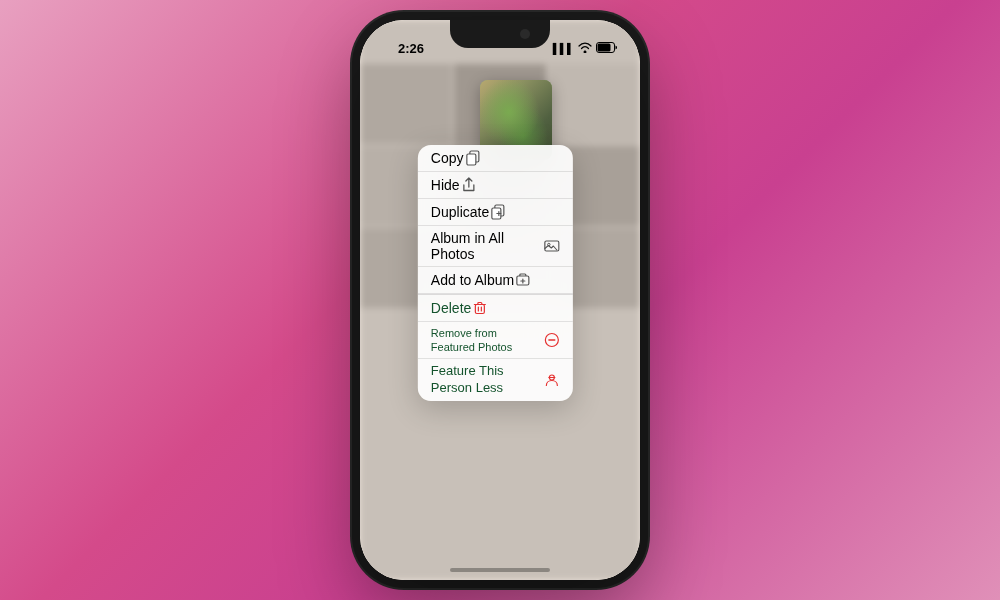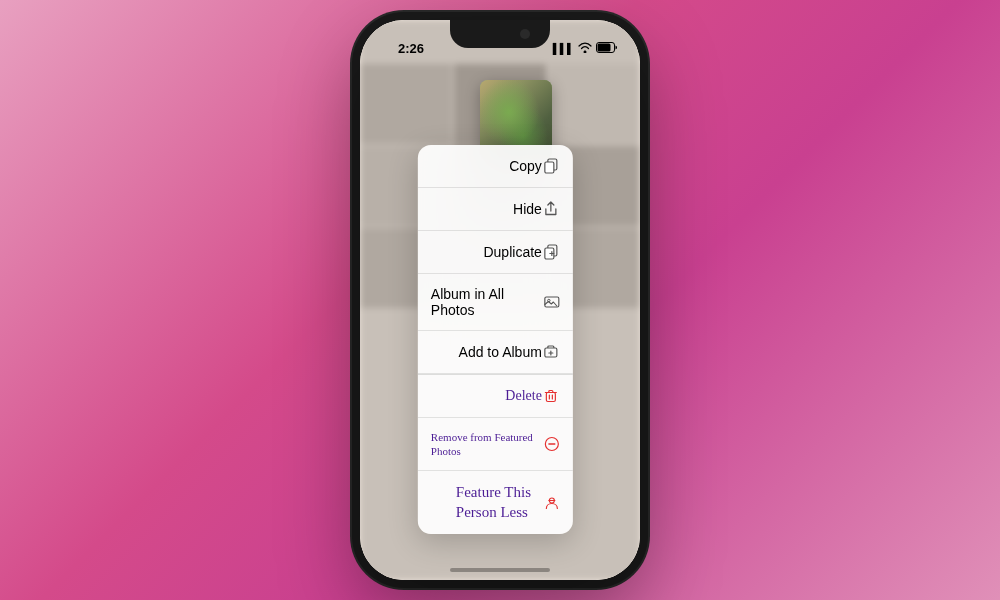--- a/index.html
+++ b/index.html
@@ -149,39 +149,38 @@
       border-radius: 13px;
       box-shadow: 0 8px 30px rgba(0,0,0,0.2);
       backdrop-filter: blur(20px);
       z-index: 100;
       overflow: hidden;
     }
 
     .menu-item {
       display: flex;
       align-items: center;
-      justify-content: flex-end;
-      padding: 12px 13px;
+      justify-content: flex-start;
+      padding: 4px 13px;
       border-bottom: 0.5px solid rgba(0,0,0,0.1);
       cursor: pointer;
     }
 
     .menu-item:last-child {
       border-bottom: none;
     }
 
     .menu-item-label {
       font-size: 14px;
       color: #000;
       font-weight: 400;
     }
 
     .menu-item-label.red {
-      color: #4c1d95;
-      font-family: Liberation Serif, serif;
+      color: #14532d;
     }
 
     .menu-item-icon {
       width: 18px;
       height: 18px;
       display: flex;
       align-items: center;
       justify-content: center;
       color: #555;
       font-size: 14px;
@@ -332,21 +331,21 @@
         <span class="menu-item-label red" style="font-size:11px; line-height:1.3;">Remove from Featured Photos</span>
         <span class="menu-item-icon red">
           <svg width="16" height="16" viewBox="0 0 16 16" fill="none">
             <circle cx="8" cy="8" r="6.5" stroke="#e53030" stroke-width="1.2"></circle>
             <path d="M5 8h6" stroke="#e53030" stroke-width="1.3" stroke-linecap="round"></path>
           </svg>
         </span>
       </div>
 
       <div class="menu-item">
-        <span class="menu-item-label red" style="font-size:15px; line-height:1.3;margin-left:25px;">Feature This Person Less</span>
+        <span class="menu-item-label red" style="font-size:13px; line-height:1.3;">Feature This Person Less</span>
         <span class="menu-item-icon red">
           <svg width="16" height="16" viewBox="0 0 16 16" fill="none">
             <circle cx="8" cy="5.5" r="2.5" stroke="#e53030" stroke-width="1.2"></circle>
             <path d="M2.5 13.5c0-3 2.5-5 5.5-5s5.5 2 5.5 5" stroke="#e53030" stroke-width="1.2" stroke-linecap="round" fill="none"></path>
             <line x1="5" y1="5.5" x2="11" y2="5.5" stroke="#e53030" stroke-width="1.2" stroke-linecap="round"></line>
           </svg>
         </span>
       </div>
 
     </div>

